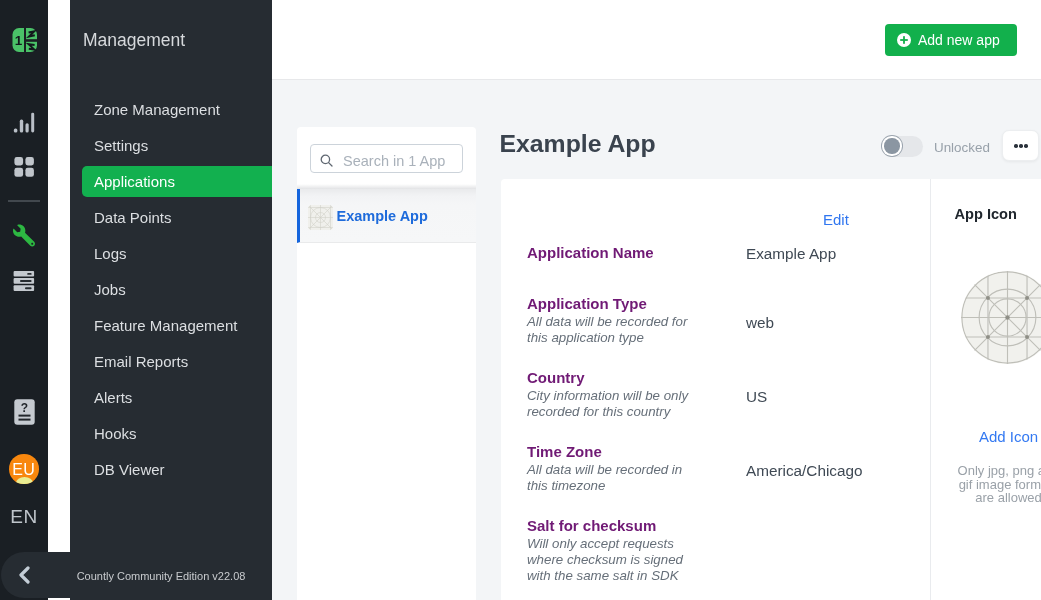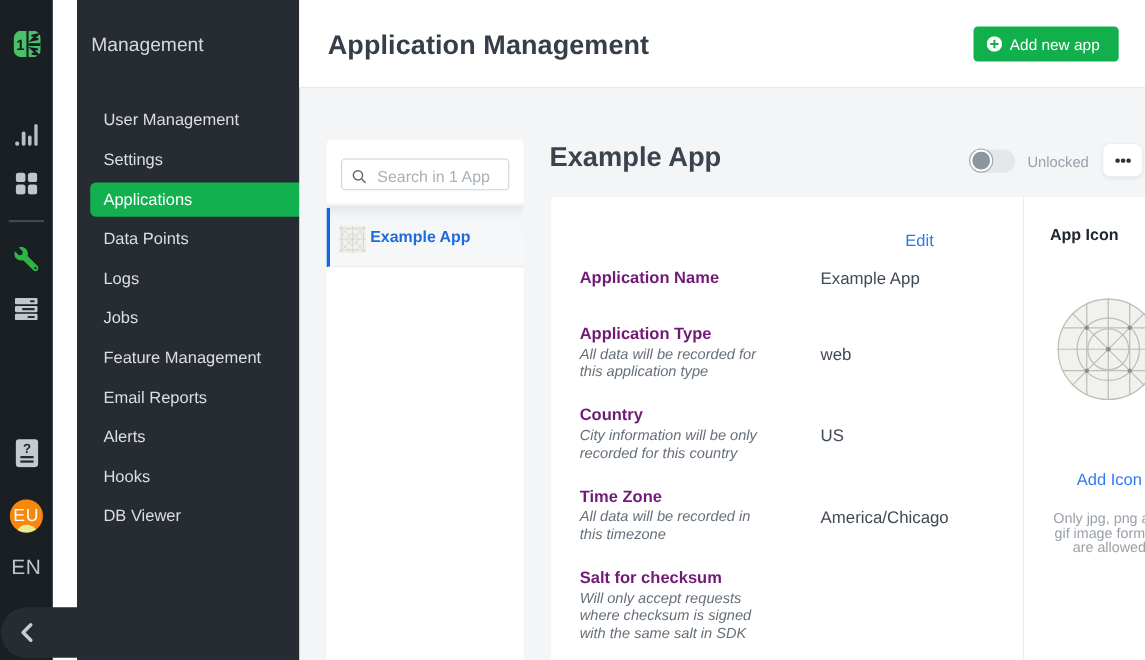--- a/index.html
+++ b/index.html
@@ -104,42 +104,42 @@
 
   <div class="abs" style="left:9px;top:454px;width:29.5px;height:29.5px;border-radius:50%;background:#f8870e;overflow:hidden">
     <div class="abs" style="left:7px;top:23px;width:17px;height:12px;border-radius:50%;background:#e9ed92"></div>
     <div class="abs" style="left:0;top:0;width:29.5px;height:29.5px;text-align:center;line-height:31px;font-size:16px;color:#fff;font-weight:400;letter-spacing:0.5px">EU</div>
   </div>
   <div class="abs" style="left:0;top:506px;width:48px;text-align:center;font-size:19px;color:#bfc5cb;letter-spacing:0.5px">EN</div>
 </div>
 
 <div id="panel">
   <div class="abs" style="left:13px;top:30px;font-size:17.5px;font-weight:500;color:#d6d9dc">Management</div>
-  <div class="navitem" style="top:92px">User Management</div>
+  <div class="navitem" style="top:92px">Zone Management</div>
   <div class="navitem" style="top:128px">Settings</div>
   <div id="appspill">Applications</div>
   <div class="navitem" style="top:200px">Data Points</div>
   <div class="navitem" style="top:236px">Logs</div>
   <div class="navitem" style="top:308px">Feature Management</div>
   <div class="navitem" style="top:272px">Jobs</div>
   <div class="navitem" style="top:344px">Email Reports</div>
   <div class="navitem" style="top:380px">Alerts</div>
   <div class="navitem" style="top:416px">Hooks</div>
   <div class="navitem" style="top:452px">DB Viewer</div>
 </div>
 
 <div id="railfooter">
   <svg class="abs" style="left:16px;top:14px" width="14" height="18" viewBox="0 0 14 18">
     <path d="M11 2 L4 9 L11 16" fill="none" stroke="#c3cdd6" stroke-width="3.2" stroke-linecap="round" stroke-linejoin="round"></path>
   </svg>
+  <div class="abs" style="left:48px;top:17.5px;width:224px;text-align:center;font-size:11px;color:#c8cbce">Countly Community Edition v22.08</div>
 </div>
 
 <div id="main">
   <div id="header">
-    <div id="title">Application Management</div>
     <div id="addbtn">
       <svg class="abs" style="left:12px;top:9px" width="14" height="14" viewBox="0 0 14 14">
         <circle cx="7" cy="7" r="7" fill="#fff"></circle>
         <rect x="3.2" y="6.1" width="7.6" height="1.8" fill="#12b04c"></rect>
         <rect x="6.1" y="3.2" width="1.8" height="7.6" fill="#12b04c"></rect>
       </svg>
       <div class="lbl">Add new app</div>
     </div>
   </div>
 

